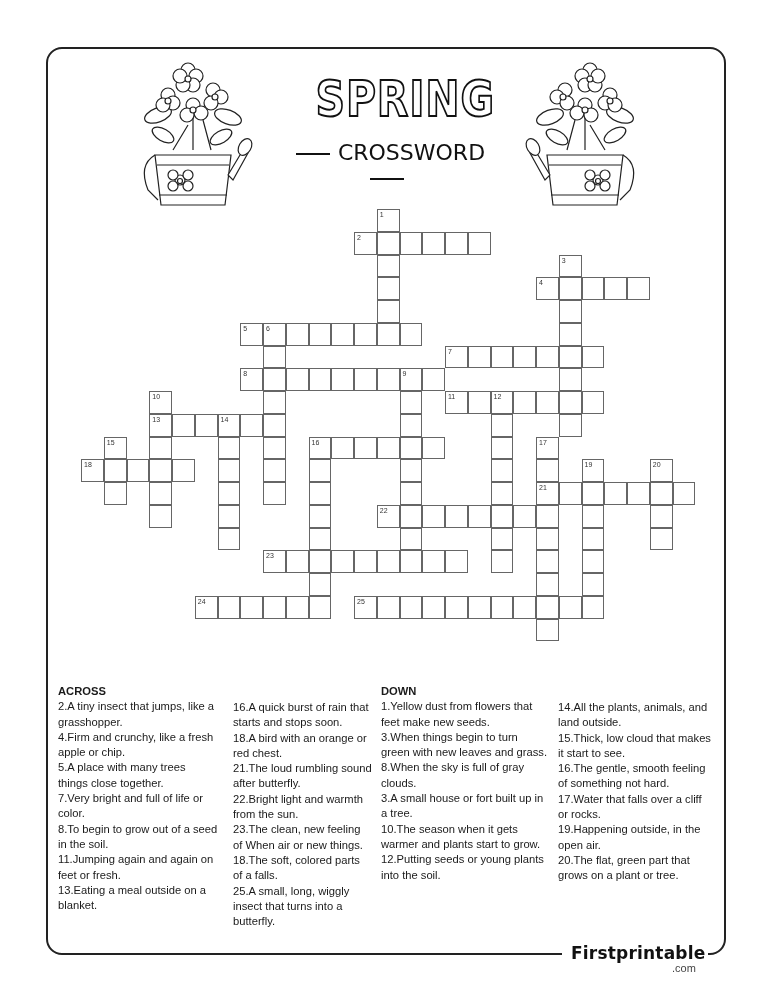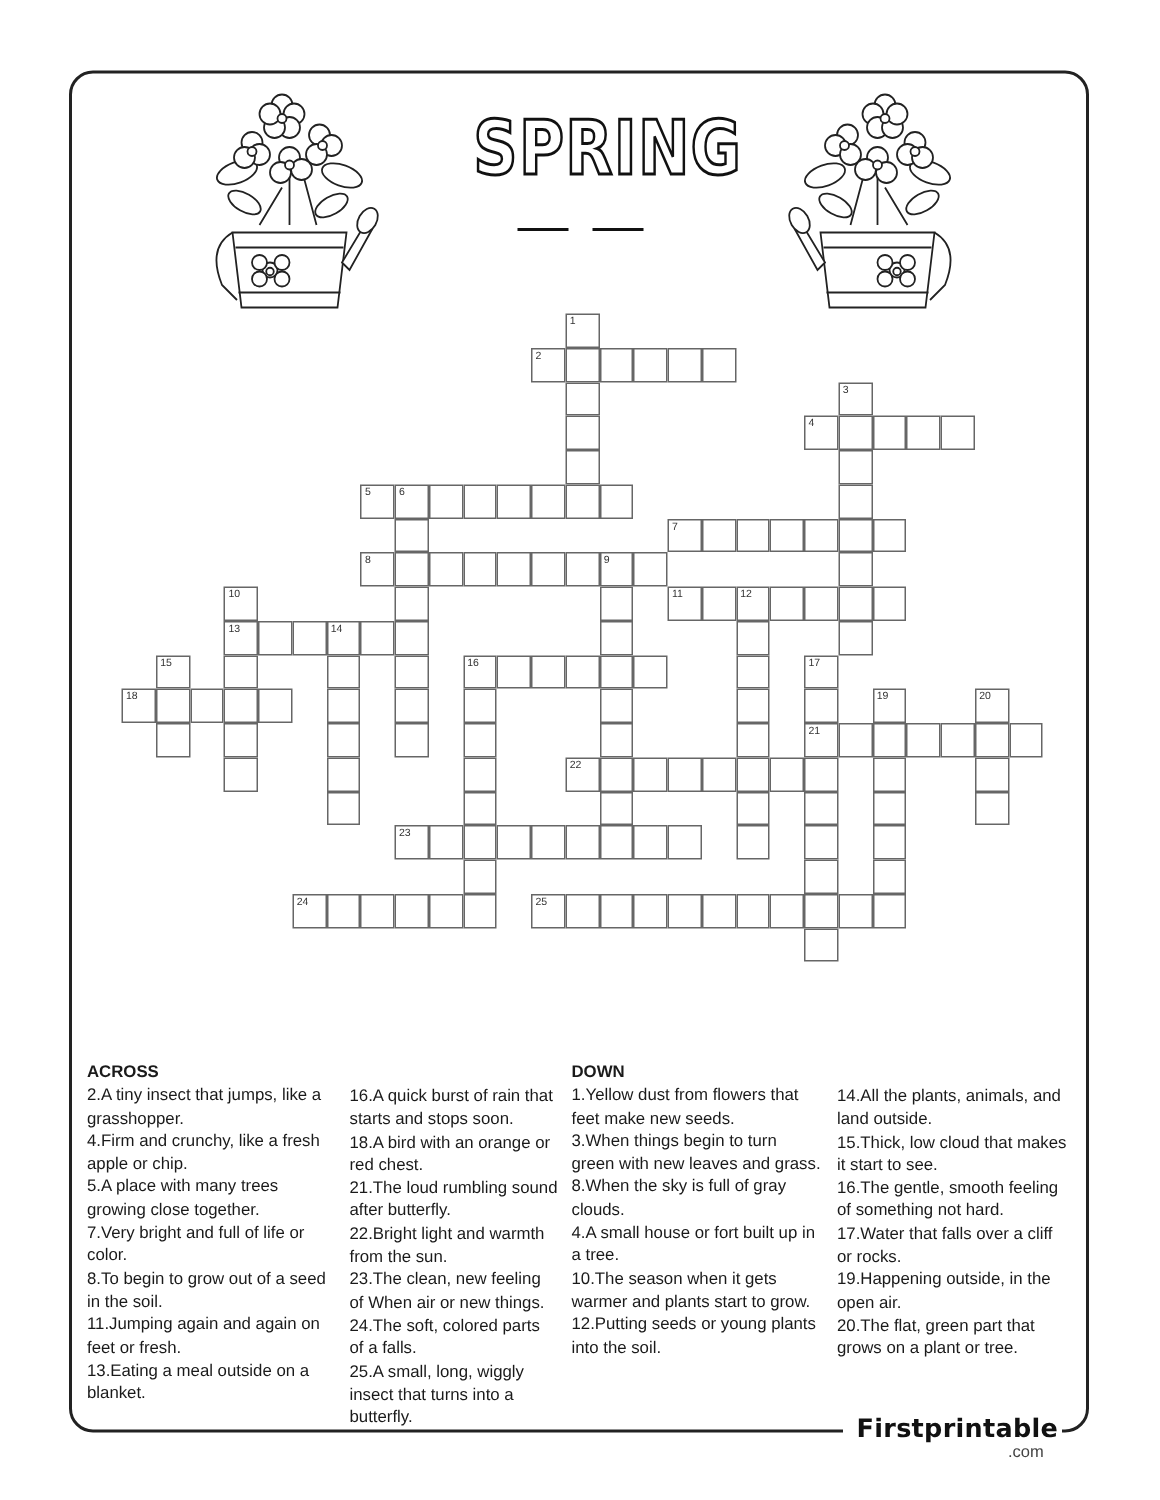--- a/index.html
+++ b/index.html
@@ -8,21 +8,21 @@
   .brand-gap{position:absolute;left:562px;top:945px;width:146px;height:20px;background:#fff;}
   .brand{position:absolute;left:571px;top:943px;font-family:"DejaVu Sans",sans-serif;font-weight:bold;font-size:17px;color:#111;letter-spacing:0.2px;}
   .brand-dom{position:absolute;left:672px;top:962px;font-size:11px;color:#444;}
   .title{position:absolute;left:300px;top:70px;width:173px;text-align:center;font-family:"DejaVu Sans",sans-serif;font-weight:bold;font-size:50px;color:#fff;-webkit-text-stroke:2px #111;letter-spacing:1px;transform:scaleX(0.82);}
   .subtitle{position:absolute;left:270px;top:140px;width:233px;text-align:center;font-family:"DejaVu Sans",sans-serif;font-size:22px;color:#111;}
   .subtitle .line{display:inline-block;width:34px;height:2px;background:#111;vertical-align:middle;margin:0 8px;}
   .deco{position:absolute;}
   .grid{position:absolute;left:81px;top:209px;}
   .cell{position:absolute;width:22.75px;height:22.75px;border:1px solid #666;box-sizing:border-box;background:#fff;}
   .num{position:absolute;left:2px;top:1px;font-size:7px;color:#333;line-height:1;}
-  .clues{position:absolute;font-size:11.2px;line-height:15.3px;color:#1a1a1a;margin-top:24px;}
+  .clues{position:absolute;font-size:11.2px;line-height:15.3px;color:#1a1a1a;}
   .clues .hd{font-weight:bold;}
   .clues div{margin:0;}
 </style>
 </head>
 <body>
 
 <div class="frame"></div>
 <div class="brand-gap"></div>
 <div class="brand">Firstprintable</div>
 <div class="brand-dom">.com</div>
@@ -100,21 +100,21 @@
     <circle cx="47" cy="125" r="5"></circle>
       <circle cx="55" cy="120" r="5"></circle>
       <circle cx="55" cy="131" r="5"></circle>
       <circle cx="40" cy="120" r="5"></circle>
       <circle cx="40" cy="131" r="5"></circle>
       <circle cx="47" cy="126" r="2.5"></circle>
   </g>
 </svg>
 
 <div class="title">SPRING</div>
-<div class="subtitle"><span class="line"></span><span class="line"></span></div>
+<div class="subtitle"><span class="line"></span><span>CROSSWORD</span><span class="line"></span></div>
 
 <div class="grid" id="grid">
     <div class="cell" style="left: 295.75px; top: 0px;">
       <span class="num">1</span>
     </div>
     <div class="cell" style="left: 295.75px; top: 22.75px;"></div>
     <div class="cell" style="left: 295.75px; top: 45.5px;"></div>
     <div class="cell" style="left: 295.75px; top: 68.25px;"></div>
     <div class="cell" style="left: 295.75px; top: 91px;"></div>
     <div class="cell" style="left: 295.75px; top: 113.75px;"></div>
@@ -318,21 +318,21 @@
   </div>
 
 <div class="clues" style="left:58px;top:684px;width:175px;">
   <div class="hd">ACROSS</div>
   <div id="c1">
       <div>2.A tiny insect that jumps, like a</div>
       <div>grasshopper.</div>
       <div>4.Firm and crunchy, like a fresh</div>
       <div>apple or chip.</div>
       <div>5.A place with many trees</div>
-      <div>growing close together.</div>
+      <div>things close together.</div>
       <div>7.Very bright and full of life or</div>
       <div>color.</div>
       <div>8.To begin to grow out of a seed</div>
       <div>in the soil.</div>
       <div>11.Jumping again and again on</div>
       <div>feet or fresh.</div>
       <div>13.Eating a meal outside on a</div>
       <div>blanket.</div>
     </div>
 </div>
@@ -341,37 +341,37 @@
       <div>16.A quick burst of rain that</div>
       <div>starts and stops soon.</div>
       <div>18.A bird with an orange or</div>
       <div>red chest.</div>
       <div>21.The loud rumbling sound</div>
       <div>after butterfly.</div>
       <div>22.Bright light and warmth</div>
       <div>from the sun.</div>
       <div>23.The clean, new feeling</div>
       <div>of When air or new things.</div>
-      <div>24.The soft, colored parts</div>
+      <div>18.The soft, colored parts</div>
       <div>of a falls.</div>
       <div>25.A small, long, wiggly</div>
       <div>insect that turns into a</div>
       <div>butterfly.</div>
     </div>
 </div>
 <div class="clues" style="left:381px;top:684px;width:180px;">
   <div class="hd">DOWN</div>
   <div id="c3">
       <div>1.Yellow dust from flowers that</div>
       <div>feet make new seeds.</div>
       <div>3.When things begin to turn</div>
       <div>green with new leaves and grass.</div>
       <div>8.When the sky is full of gray</div>
       <div>clouds.</div>
-      <div>4.A small house or fort built up in</div>
+      <div>3.A small house or fort built up in</div>
       <div>a tree.</div>
       <div>10.The season when it gets</div>
       <div>warmer and plants start to grow.</div>
       <div>12.Putting seeds or young plants</div>
       <div>into the soil.</div>
     </div>
 </div>
 <div class="clues" style="left:558px;top:700px;width:170px;">
   <div id="c4">
       <div>14.All the plants, animals, and</div>

